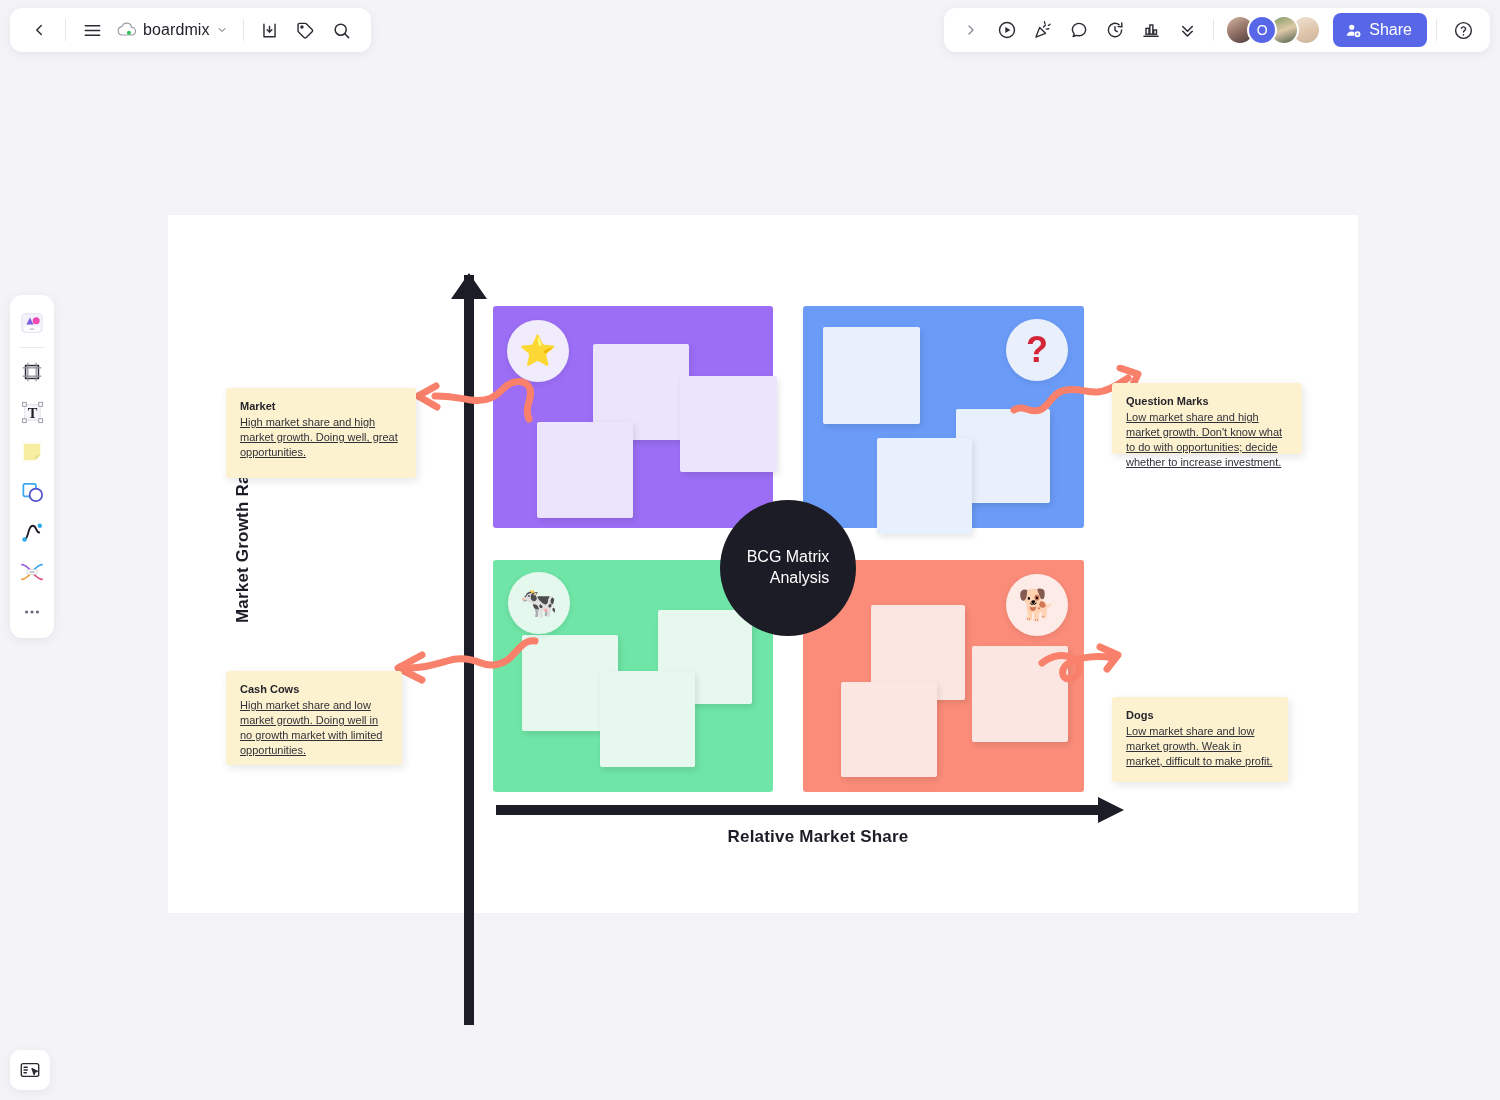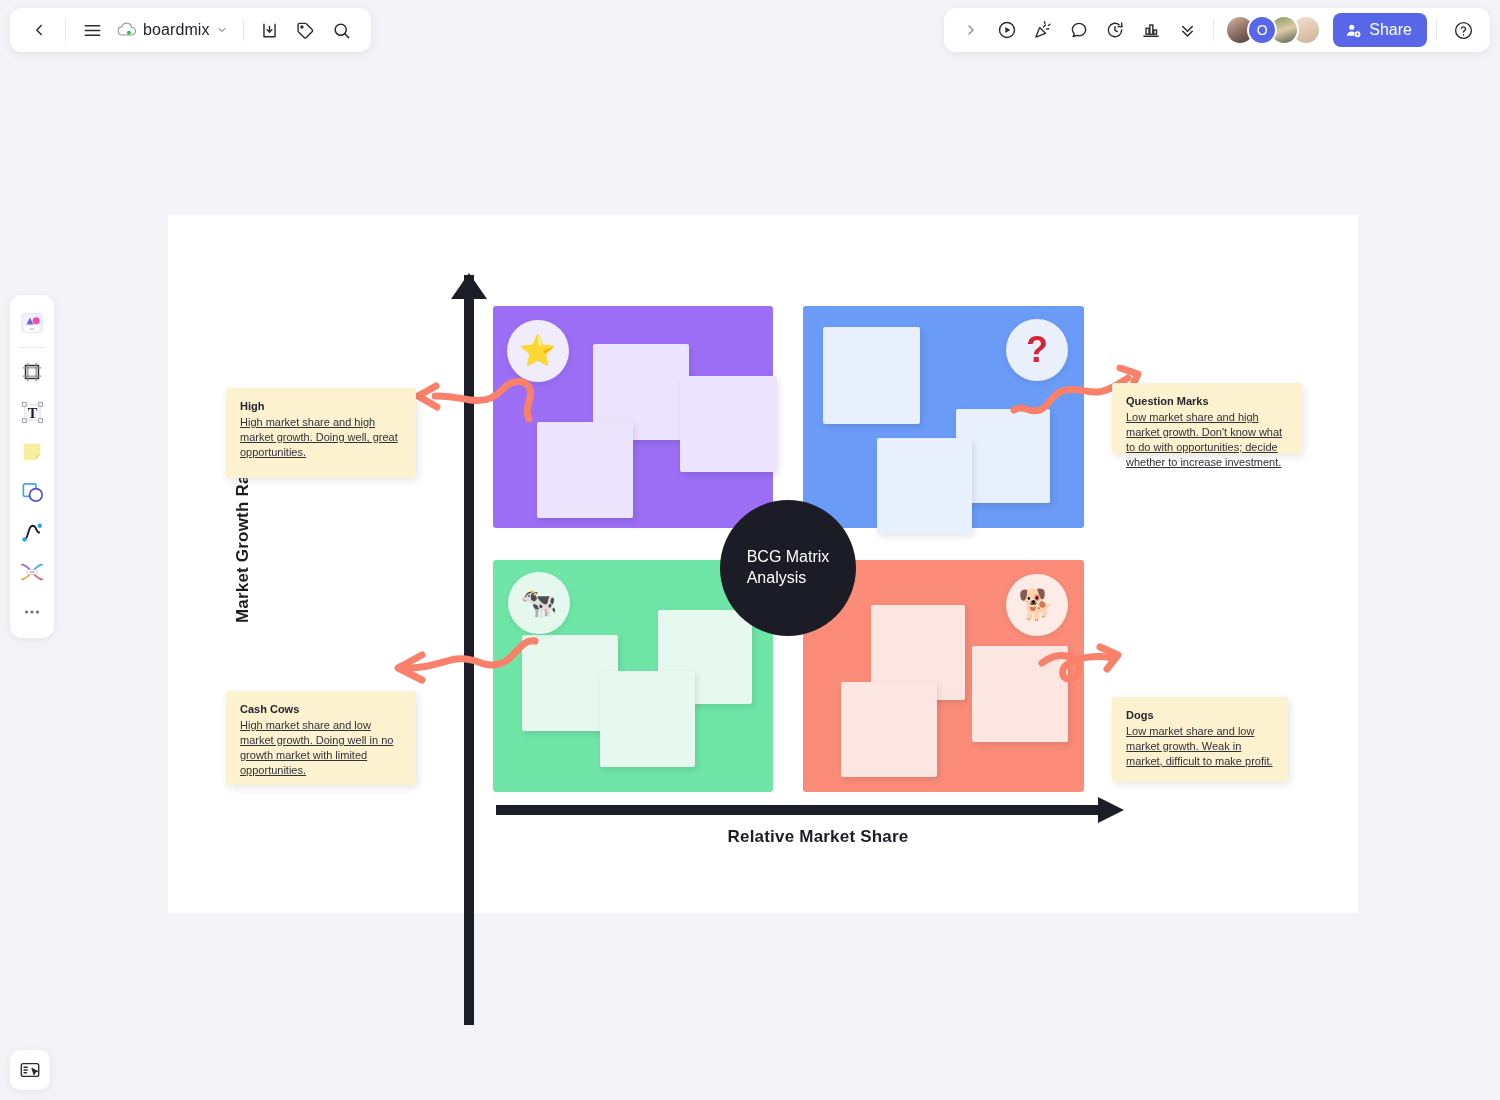--- a/index.html
+++ b/index.html
@@ -146,40 +146,40 @@
   .badge-purple { background: #f0ecfb; }
   .badge-blue   { background: #e9f0fc; }
   .badge-green  { background: #e5f8ee; }
   .badge-salmon { background: #fcebe6; }
 
   .center-circle {
     position: absolute; left: 552px; top: 285px;
     width: 136px; height: 136px; border-radius: 50%;
     background: #1c1c26; color: #fff;
     display: flex; align-items: center; justify-content: center;
-    text-align: left; font-size: 16px; line-height: 1.3;
+    text-align: right; font-size: 16px; line-height: 1.3;
     z-index: 6;
   }
 
   
   .info-card {
     position: absolute; background: #fdf2cf; border-radius: 3px;
     box-shadow: 2px 3px 8px rgba(0,0,0,.10);
     padding: 12px 14px;
     z-index: 5;
   }
   .info-card .ttl {
     font-size: 11px; font-weight: bold; color: #24242c; margin-bottom: 3px;
   }
   .info-card .bdy {
     font-size: 11px; color: #31313a; line-height: 1.36; text-decoration: underline;
   }
   .card-stars   { left: 58px;  top: 173px; width: 190px; height: 90px; }
   .card-qmarks  { left: 944px; top: 168px; width: 190px; height: 71px; }
-  .card-cows    { left: 58px;  top: 476px; width: 190px; height: 94px; }
+  .card-cows    { left: 58px;  top: 456px; width: 176px; height: 94px; }
   .card-dogs    { left: 944px; top: 482px; width: 176px; height: 85px; }
 
   .squiggle { position: absolute; z-index: 4; pointer-events: none; }
 </style>
 </head>
 <body>
 
 <div id="root">
 
   <div class="topbar" id="topbar-left">
@@ -449,21 +449,21 @@
         <path d="M155 8c-10-2-16 8-24 16s-20 10-30 6c-12-5-22-6-34-2-14 4-30 9-47 6" stroke="#f9806a" stroke-width="7" stroke-linecap="round"></path>
         <path d="M42 22 18 35l24 12" stroke="#f9806a" stroke-width="7" stroke-linecap="round" stroke-linejoin="round"></path>
       </svg>
 
       <svg class="squiggle" style="left:870px;top:428px;" width="120" height="50" viewBox="0 0 120 50" fill="none">
         <path d="M4 20c10-8 22-10 32-4s4 20-5 20c-8 0-9-11 0-16 10-6 28-8 44-5" stroke="#f9806a" stroke-width="7" stroke-linecap="round"></path>
         <path d="M62 4l18 8-11 14" stroke="#f9806a" stroke-width="7" stroke-linecap="round" stroke-linejoin="round"></path>
       </svg>
 
       <div class="info-card card-stars">
-        <div class="ttl">High</div>
+        <div class="ttl">Market</div>
         <div class="bdy">High market share and high market growth. Doing well, great opportunities.</div>
       </div>
       <div class="info-card card-qmarks">
         <div class="ttl">Question Marks</div>
         <div class="bdy">Low market share and high market growth. Don't know what to do with opportunities; decide whether to increase investment.</div>
       </div>
       <div class="info-card card-cows">
         <div class="ttl">Cash Cows</div>
         <div class="bdy">High market share and low market growth. Doing well in no growth market with limited opportunities.</div>
       </div>

